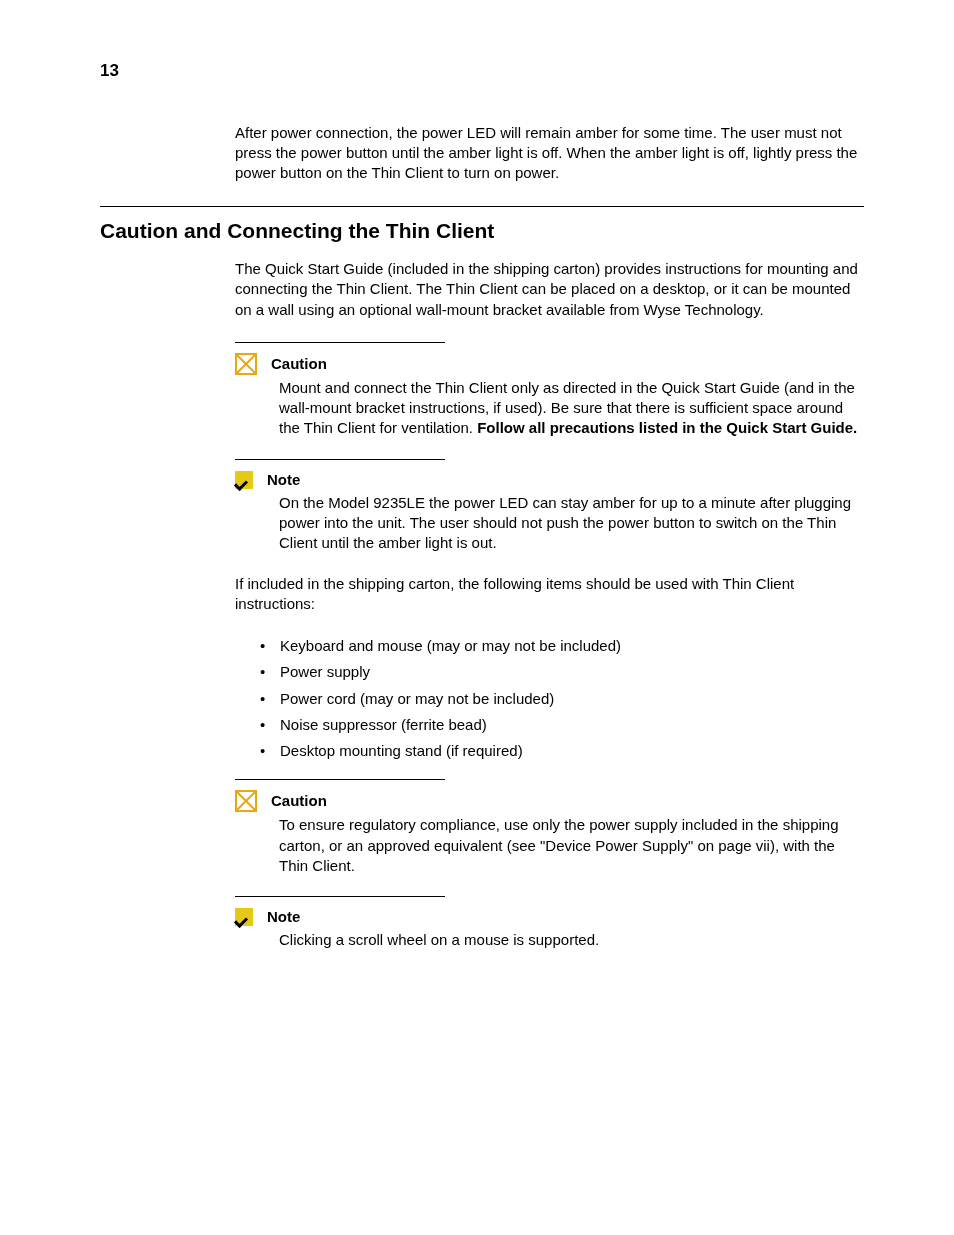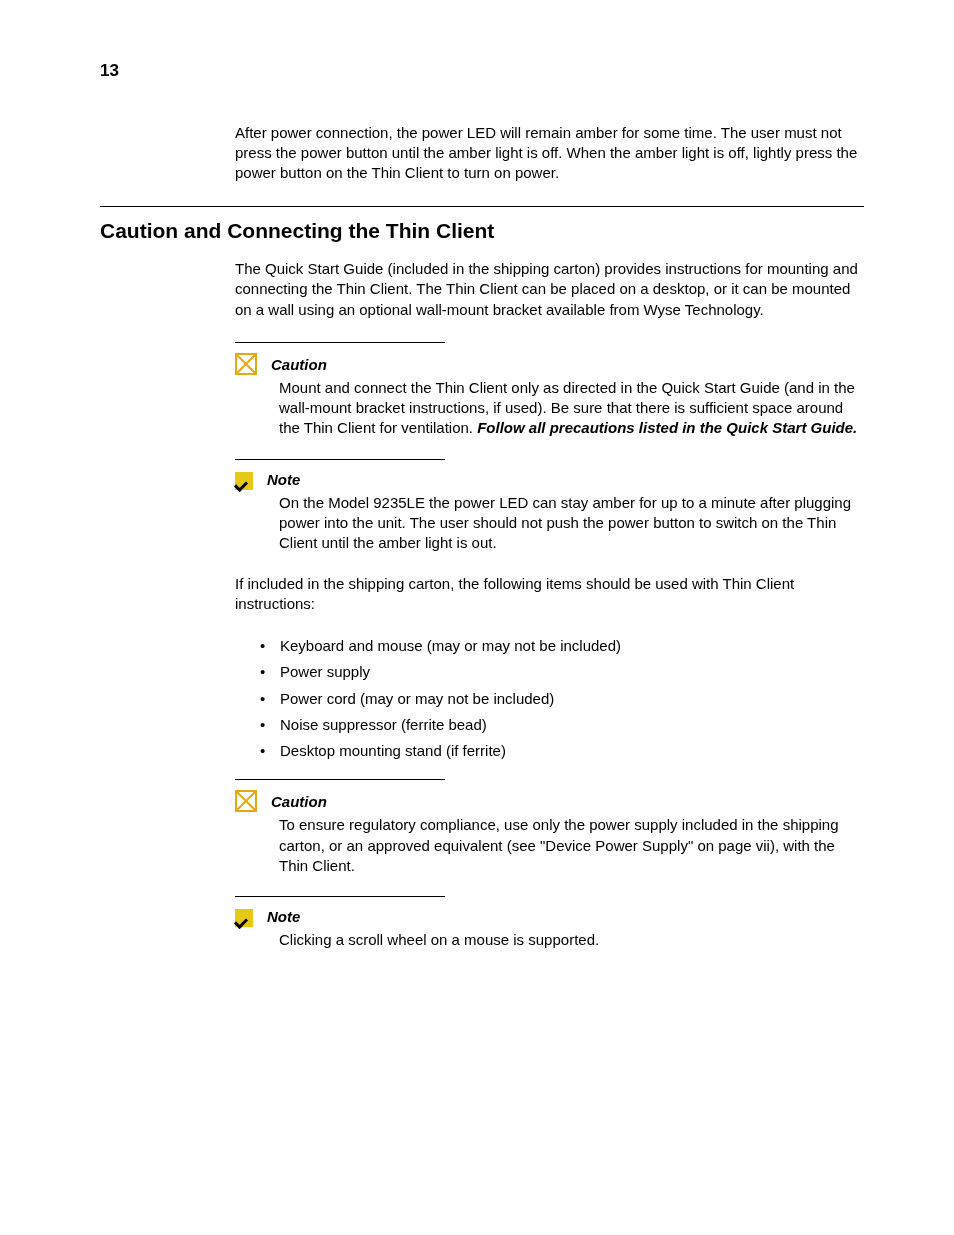--- a/index.html
+++ b/index.html
@@ -39,23 +39,22 @@
       margin-bottom: 20px;
     }
     .callout-rule {
       border: none;
       border-top: 1px solid #000;
       width: 210px;
       margin: 0 0 10px 0;
     }
     .callout-header {
       display: flex;
-      align-items: flex-end;
+      align-items: center;
       gap: 14px;
-      font-style: italic;
     }
     .callout-icon {
       width: 18px;
       height: 18px;
       flex-shrink: 0;
       position: relative;
       top: 0px;
     }
     .icon-caution {
       border: 2px solid #e6a817;
@@ -101,21 +100,20 @@
     }
     .callout-body {
       margin-left: 44px;
       margin-top: 3px;
     }
     .callout-body p {
       margin: 0 0 3px 0;
     }
     .bold-italic {
       font-weight: bold;
-      font-style: italic;
     }
     ul.install-list {
       margin: 8px 0 18px 0;
       padding-left: 160px;
       list-style: none;
     }
     ul.install-list li {
       margin-bottom: 6px;
       position: relative;
       padding-left: 20px;
@@ -168,21 +166,21 @@
     </div>
   </div>
 
   <div class="body-block">If included in the shipping carton, the following items should be used with Thin Client instructions:</div>
 
   <ul class="install-list">
     <li>Keyboard and mouse (may or may not be included)</li>
     <li>Power supply</li>
     <li>Power cord (may or may not be included)</li>
     <li>Noise suppressor (ferrite bead)</li>
-    <li>Desktop mounting stand (if ferrite)</li>
+    <li>Desktop mounting stand (if required)</li>
   </ul>
 
   <div class="callout-region">
     <hr class="callout-rule">
     <div class="callout-header">
       <span class="callout-icon icon-caution"></span>
       <div>
         <div class="callout-title">Caution</div>
       </div>
     </div>

